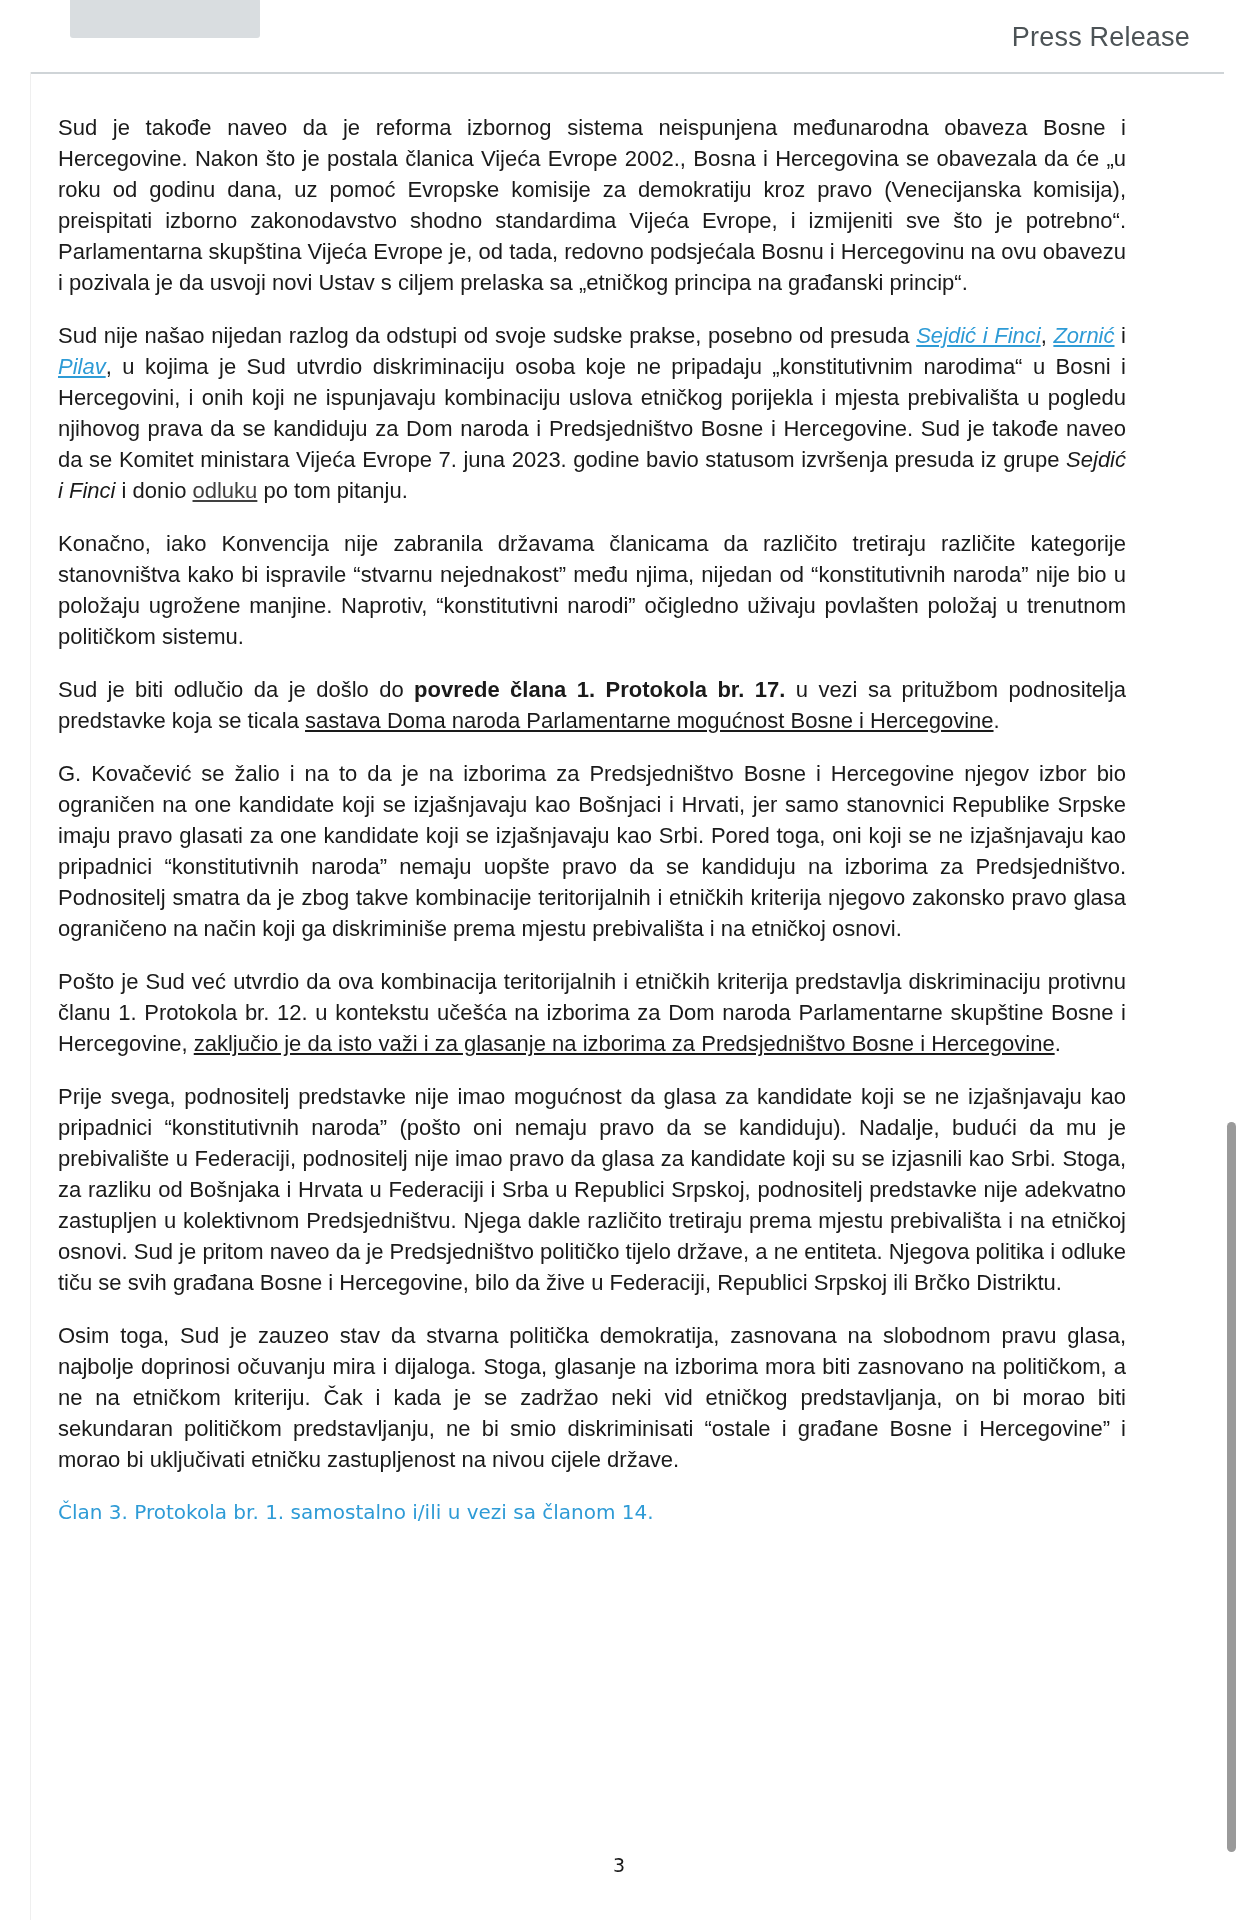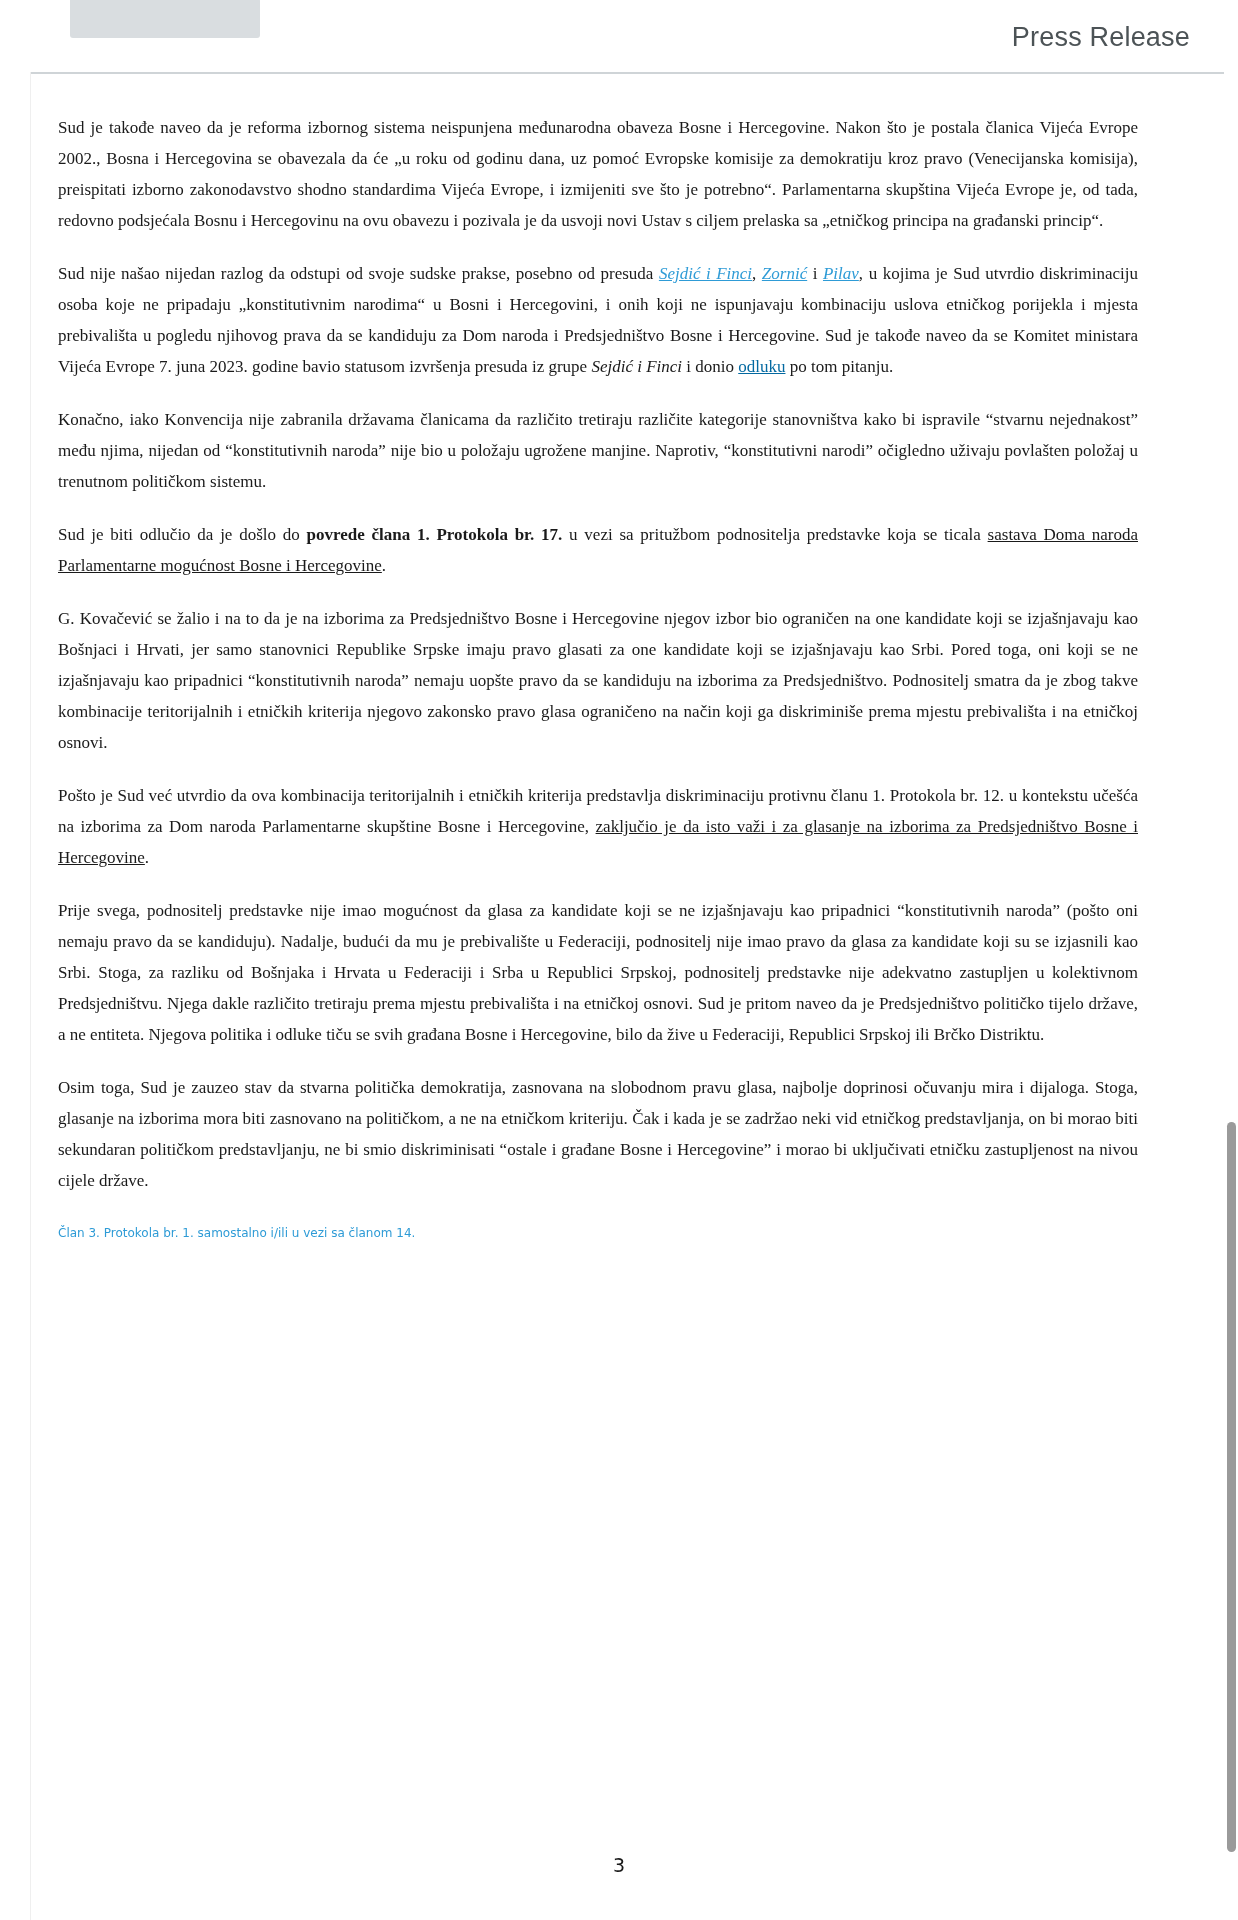--- a/index.html
+++ b/index.html
@@ -84,42 +84,42 @@
     border-radius: 5px;
   }
   
   .content {
     position: absolute;
     left: 58px;
     top: 96px;
     width: 1080px;
   }
   p.para {
-    margin: 0 0 22px 0;
-    font-family: Liberation Serif, serif;
-    font-size: 17px;
+    margin: 0 12px 22px 0;
+    font-family: Liberation Sans, sans-serif;
+    font-size: 22px;
     line-height: 31px;
     color: #1a1a1a;
     text-align: justify;
     text-justify: inter-word;
     hyphens: none;
   }
   p.para:last-of-type {
     margin-bottom: 0;
   }
   .heading-blue {
     margin: 8px 0 20px 0;
     font-family: "DejaVu Sans", sans-serif;
-    font-size: 12px;
+    font-size: 20px;
     line-height: 30px;
     color: #2e9bd6;
     text-align: left;
   }
   .lnk {
-    color: #0369a1;
+    color: #404040;
     text-decoration: underline;
   }
   .lnk-italic {
     color: #2e9bd6;
     text-decoration: underline;
     font-style: italic;
   }
   .ital {
     font-style: italic;
   }

